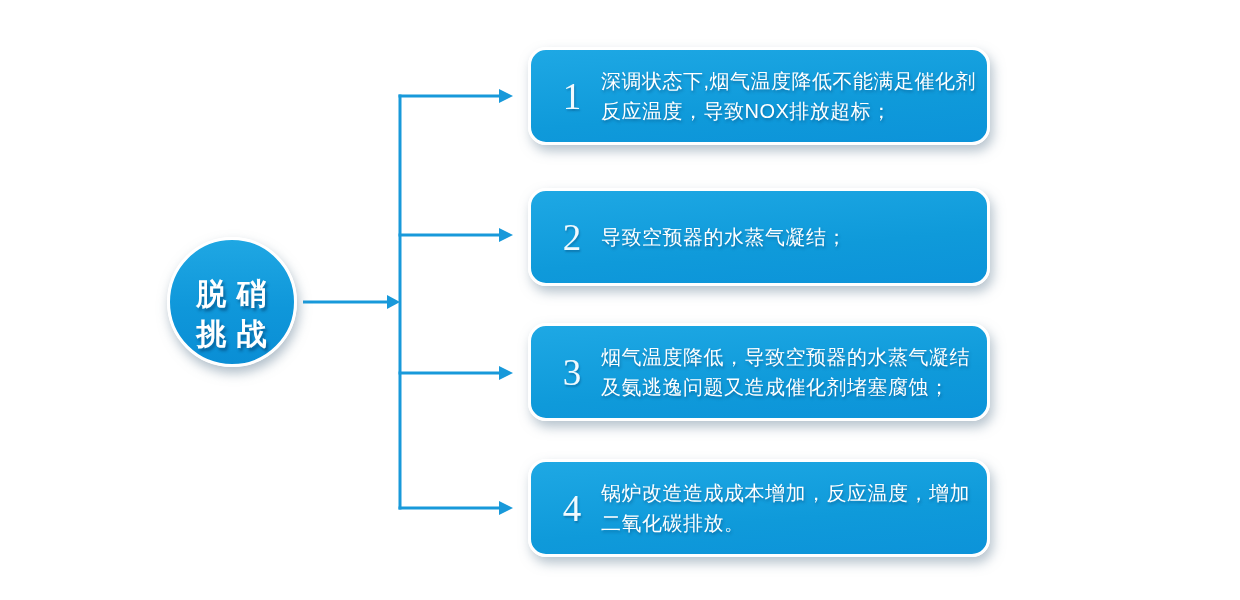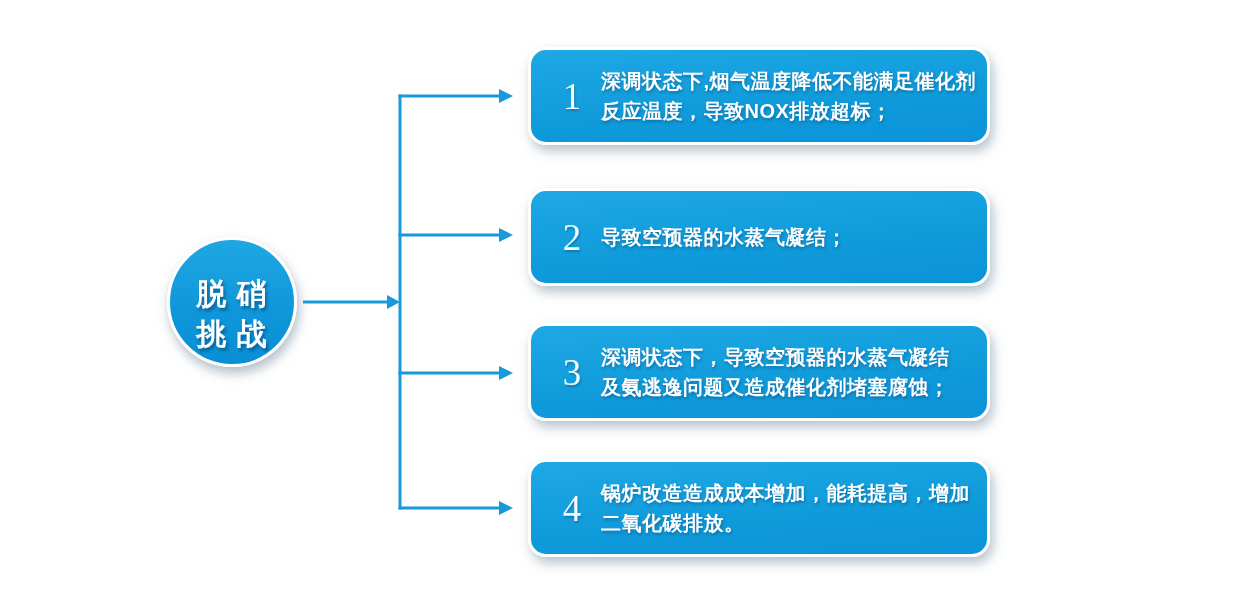--- a/index.html
+++ b/index.html
@@ -76,21 +76,21 @@
     font-size: 37px;
     font-weight: 400;
     line-height: 1;
     text-shadow: 1px 2px 2px rgba(0, 40, 80, 0.3);
   }
   .challenge-text {
     flex: 1 1 auto;
     padding-right: 8px;
     color: #ffffff;
     font-size: 20px;
-    font-weight: 700;
+    font-weight: 400;
     line-height: 30px;
     letter-spacing: 0.5px;
     white-space: pre-line;
     text-shadow: 1px 2px 3px rgba(0, 40, 80, 0.35);
   }
 </style>
 </head>
 <body>
 
 <div class="canvas">
@@ -126,23 +126,23 @@
 反应温度，导致NOX排放超标；</div>
   </div>
 
   <div class="challenge-box box-2">
     <div class="challenge-number">2</div>
     <div class="challenge-text">导致空预器的水蒸气凝结；</div>
   </div>
 
   <div class="challenge-box box-3">
     <div class="challenge-number">3</div>
-    <div class="challenge-text">深调状态下，导致空预器的水蒸气凝结
+    <div class="challenge-text">烟气温度降低，导致空预器的水蒸气凝结
 及氨逃逸问题又造成催化剂堵塞腐蚀；</div>
   </div>
 
   <div class="challenge-box box-4">
     <div class="challenge-number">4</div>
-    <div class="challenge-text">锅炉改造造成成本增加，能耗提高，增加
+    <div class="challenge-text">锅炉改造造成成本增加，反应温度，增加
 二氧化碳排放。</div>
   </div>
 
 </div>
 
 </body></html>

